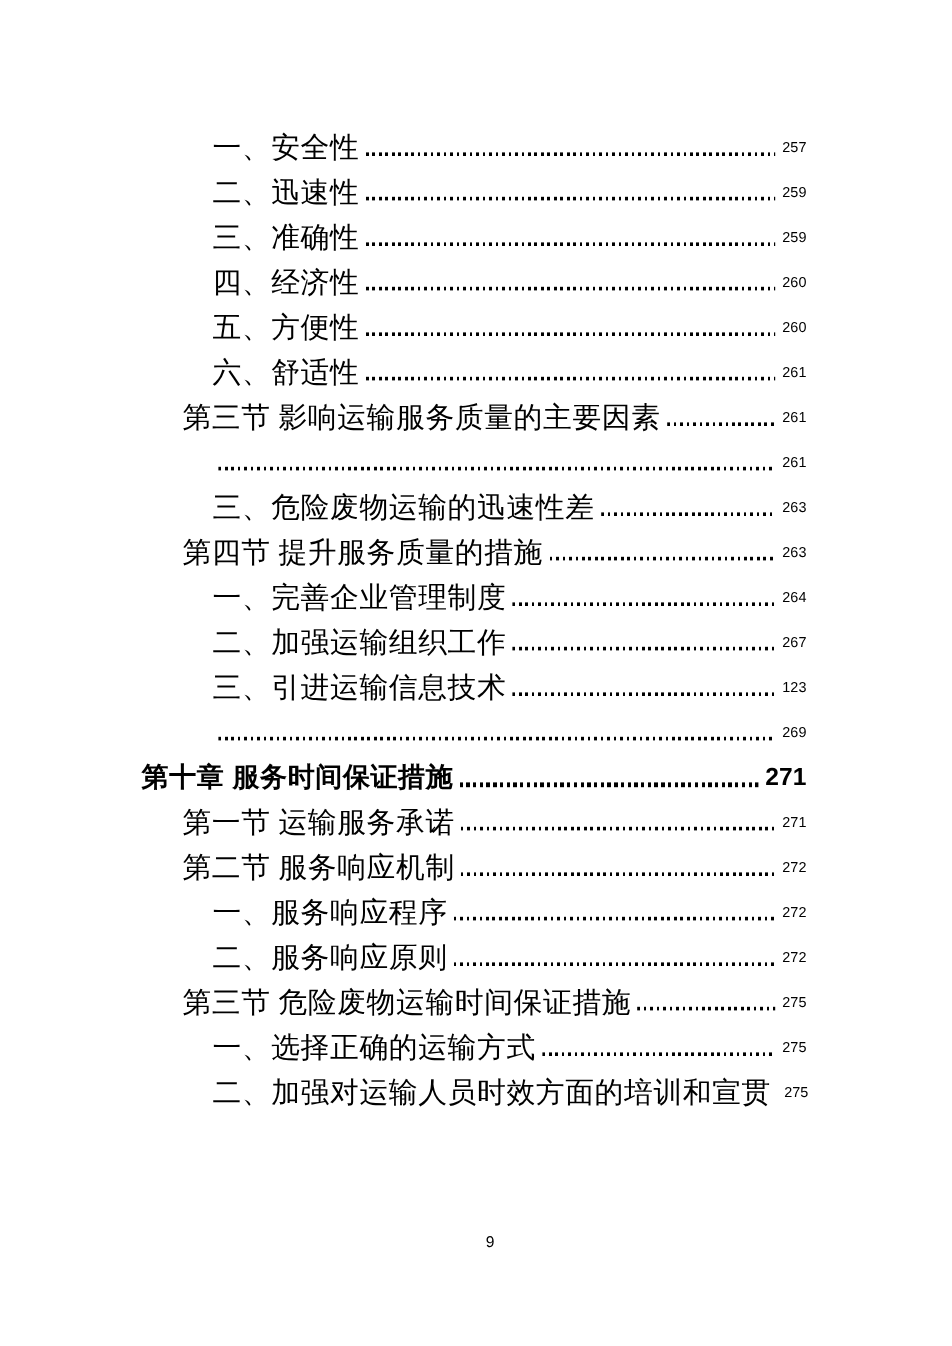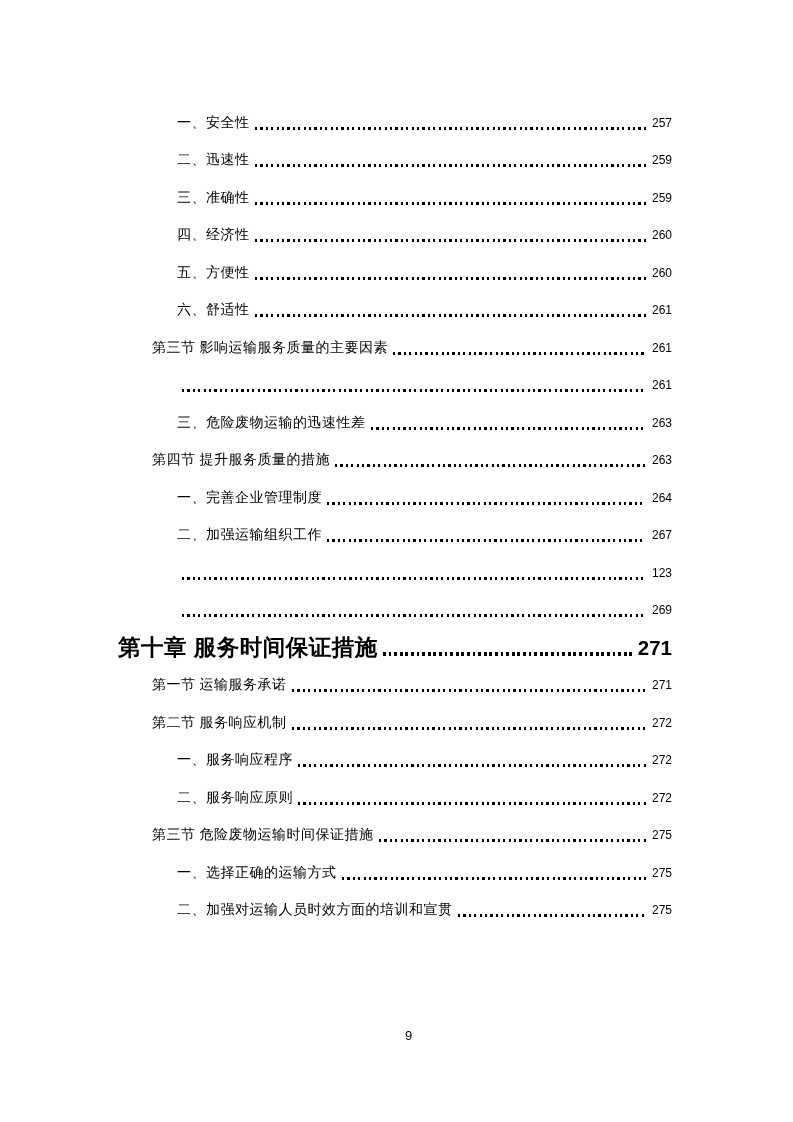--- a/index.html
+++ b/index.html
@@ -23,21 +23,21 @@
     left: 118px;
     width: 554px;
   }
   .toc-row {
     display: flex;
     align-items: center;
     height: 37.5px;
     white-space: nowrap;
   }
   .toc-text {
-    font-size: 14px;
+    font-size: 24px;
     letter-spacing: 0.5px;
   }
   .leader {
     flex: 1 1 auto;
     align-self: flex-end;
     height: 3px;
     margin: 0 6px 12px 5px;
     background-image: repeating-linear-gradient(
       to right,
       #000 0px, #000 2.2px,
@@ -139,20 +139,21 @@
         <span class="toc-text">一、完善企业管理制度</span>
         <span class="leader"></span>
         <span class="toc-page">264</span>
       </div>
       <div class="toc-row level3">
         <span class="toc-text">二、加强运输组织工作</span>
         <span class="leader"></span>
         <span class="toc-page">267</span>
       </div>
       <div class="toc-row level3">
+        <span class="toc-text">三、引进运输信息技术</span>
         <span class="leader"></span>
         <span class="toc-page">123</span>
       </div>
       <div class="toc-row level3">
         <span class="leader"></span>
         <span class="toc-page">269</span>
       </div>
       <div class="toc-row level1">
         <span class="toc-text">第十章 服务时间保证措施</span>
         <span class="leader"></span>

